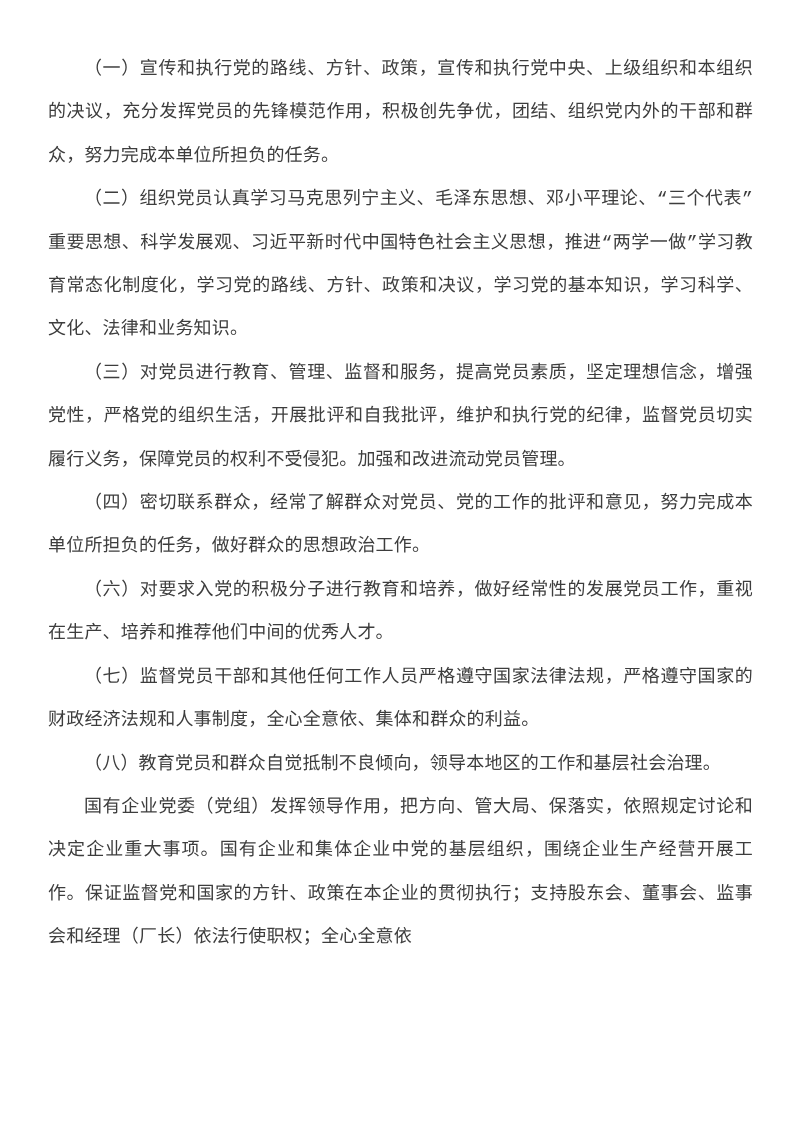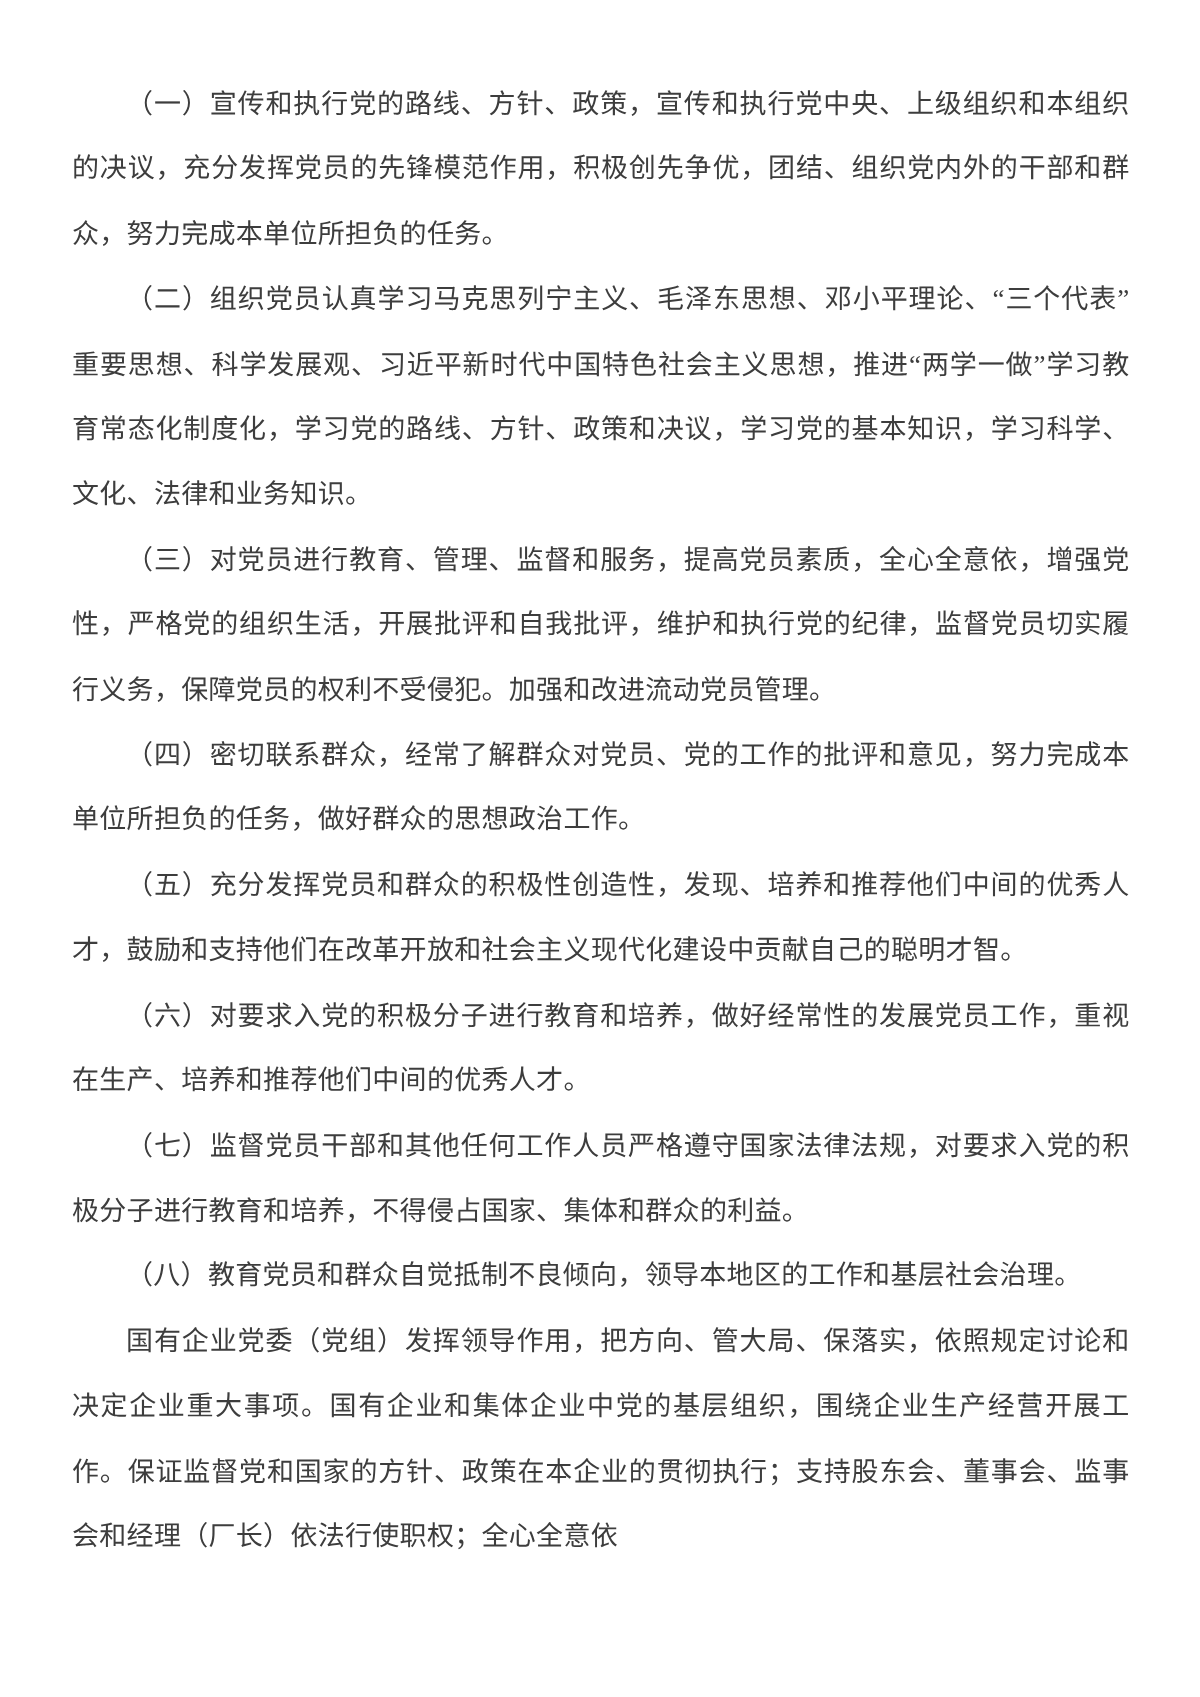--- a/index.html
+++ b/index.html
@@ -23,29 +23,28 @@
   .para {
     margin: 0;
     padding: 0;
     font-size: 18px;
     line-height: 43.4px;
     color: #3d3d3d;
     text-align: justify;
     text-justify: inter-ideograph;
     text-indent: 2em;
     letter-spacing: 0.2px;
-    font-family: Liberation Serif, serif;
+    font-family: Liberation Mono, monospace;
   }
 </style>
 </head>
 <body>
 
 <div class="page">
   <p class="para">（一）宣传和执行党的路线、方针、政策，宣传和执行党中央、上级组织和本组织的决议，充分发挥党员的先锋模范作用，积极创先争优，团结、组织党内外的干部和群众，努力完成本单位所担负的任务。</p>
   <p class="para">（二）组织党员认真学习马克思列宁主义、毛泽东思想、邓小平理论、“三个代表”重要思想、科学发展观、习近平新时代中国特色社会主义思想，推进“两学一做”学习教育常态化制度化，学习党的路线、方针、政策和决议，学习党的基本知识，学习科学、文化、法律和业务知识。</p>
-  <p class="para">（三）对党员进行教育、管理、监督和服务，提高党员素质，全心全意依，增强党性，严格党的组织生活，开展批评和自我批评，维护和执行党的纪律，监督党员切实履行义务，保障党员的权利不受侵犯。加强和改进流动党员管理。</p>
+  <p class="para">（三）对党员进行教育、管理、监督和服务，提高党员素质，坚定理想信念，增强党性，严格党的组织生活，开展批评和自我批评，维护和执行党的纪律，监督党员切实履行义务，保障党员的权利不受侵犯。加强和改进流动党员管理。</p>
   <p class="para">（四）密切联系群众，经常了解群众对党员、党的工作的批评和意见，努力完成本单位所担负的任务，做好群众的思想政治工作。</p>
-  <p class="para">（五）充分发挥党员和群众的积极性创造性，发现、培养和推荐他们中间的优秀人才，鼓励和支持他们在改革开放和社会主义现代化建设中贡献自己的聪明才智。</p>
   <p class="para">（六）对要求入党的积极分子进行教育和培养，做好经常性的发展党员工作，重视在生产、培养和推荐他们中间的优秀人才。</p>
-  <p class="para">（七）监督党员干部和其他任何工作人员严格遵守国家法律法规，对要求入党的积极分子进行教育和培养，不得侵占国家、集体和群众的利益。</p>
+  <p class="para">（七）监督党员干部和其他任何工作人员严格遵守国家法律法规，严格遵守国家的财政经济法规和人事制度，全心全意依、集体和群众的利益。</p>
   <p class="para">（八）教育党员和群众自觉抵制不良倾向，领导本地区的工作和基层社会治理。</p>
   <p class="para">国有企业党委（党组）发挥领导作用，把方向、管大局、保落实，依照规定讨论和决定企业重大事项。国有企业和集体企业中党的基层组织，围绕企业生产经营开展工作。保证监督党和国家的方针、政策在本企业的贯彻执行；支持股东会、董事会、监事会和经理（厂长）依法行使职权；全心全意依</p>
 </div>
 
 </body></html>

